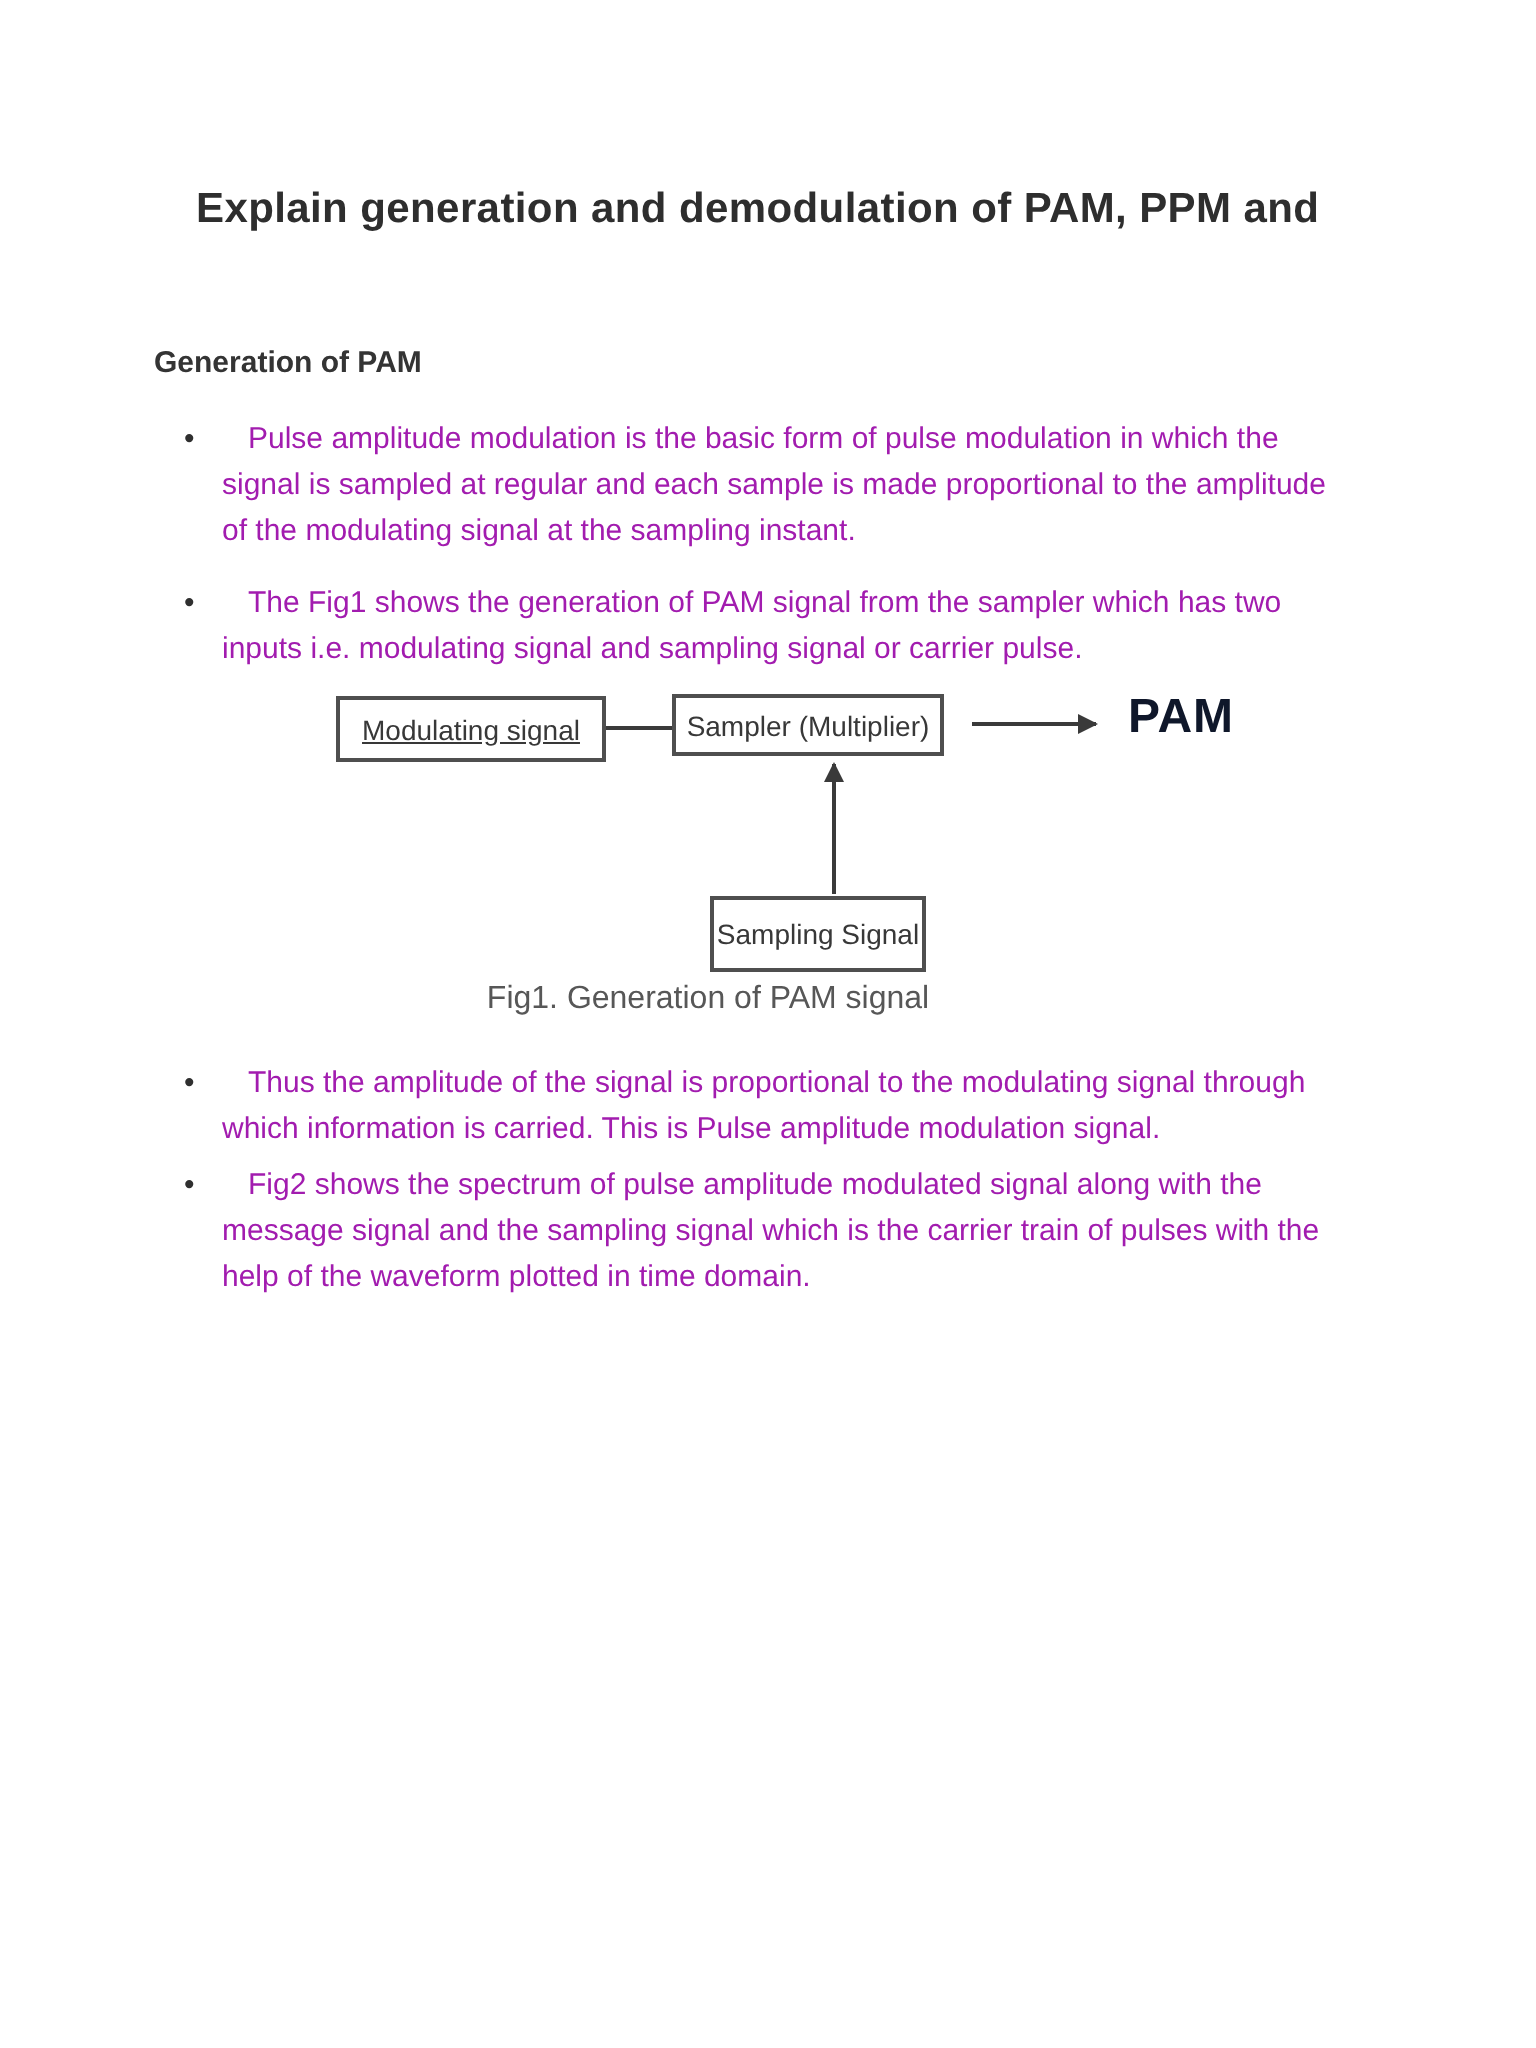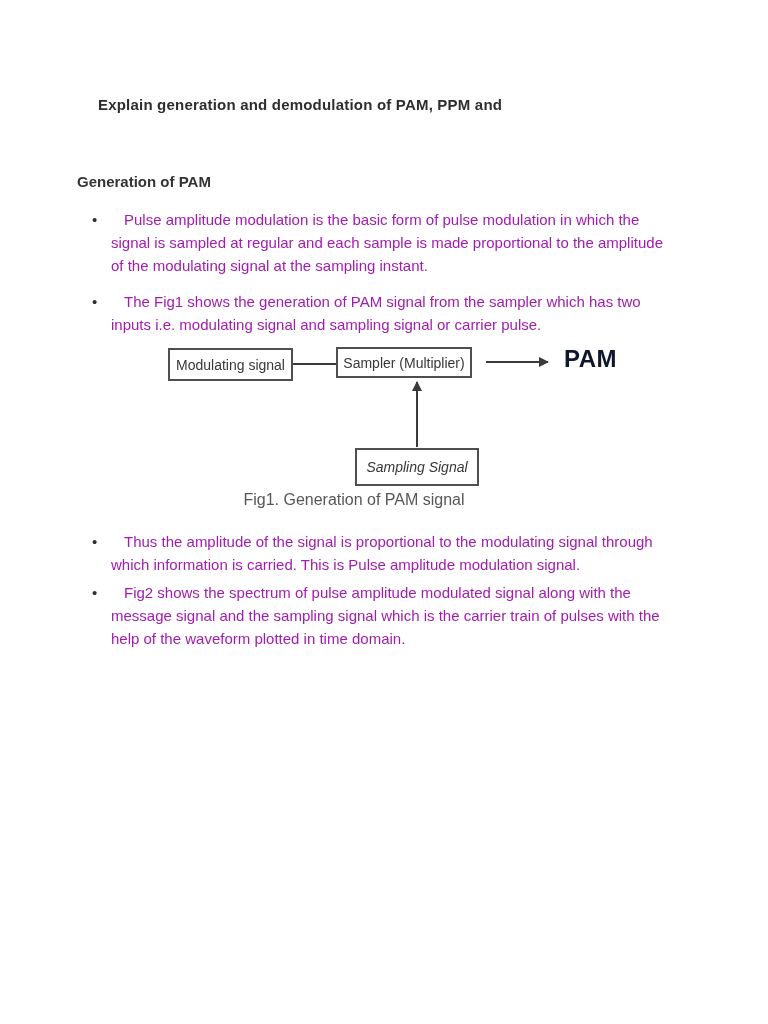--- a/index.html
+++ b/index.html
@@ -2,21 +2,21 @@
 <html><head>
 <meta charset="utf-8">
 <style>
   html,body{margin:0;padding:0;background:#ffffff;}
   .page{
     position:relative;width:768px;height:1024px;background:#ffffff;
     font-family:"Liberation Sans", sans-serif;overflow:hidden;color:#414141;
   }
   .doc-title{
     position:absolute;left:76px;top:93px;width:640px;margin:0;
-    font-size:15px;line-height:24px;font-weight:bold;color:#2e2e2e;
+    font-size:21px;line-height:24px;font-weight:bold;color:#2e2e2e;
     letter-spacing:0.2px;
   }
   .doc-title .tline{display:block;}
   .doc-title .tline:first-child{padding-left:22px;}
   .section-heading{
     position:absolute;left:77px;top:172px;margin:0;
     font-size:15px;line-height:20px;font-weight:bold;color:#343434;
   }
   .bullets{
     position:absolute;left:111px;width:640px;margin:0;padding:0;list-style:none;
@@ -33,23 +33,23 @@
     content:"\2022";position:absolute;left:-19px;top:0;
     text-indent:0;font-size:15px;color:#2f2f2f;
   }
   .diagram{position:absolute;left:160px;top:340px;width:460px;height:152px;}
   .diagram svg{position:absolute;left:0;top:0;}
   .dbox{
     position:absolute;border:2px solid #4f4f4f;background:#ffffff;
     display:flex;align-items:center;justify-content:center;
     font-size:14px;color:#383838;box-sizing:border-box;text-align:center;
   }
-  .box-modulating{left:8px;top:8px;width:125px;height:33px;}
+  .box-modulating{left:8px;top:8px;width:135px;height:33px;text-decoration:underline;}
   .box-sampler{left:176px;top:7px;width:136px;height:31px;}
-  .box-sampling{left:195px;top:108px;width:124px;height:38px;font-style:italic;}
+  .box-sampling{left:195px;top:108px;width:108px;height:38px;}
   .pam-label{
     position:absolute;left:404px;top:6px;
     font-size:24px;line-height:26px;font-weight:bold;color:#0f172a;
     letter-spacing:0.5px;
   }
   .fig-caption{
     position:absolute;left:0;top:489px;width:708px;text-align:center;
     font-size:16px;line-height:22px;color:#575757;
   }
 </style>

